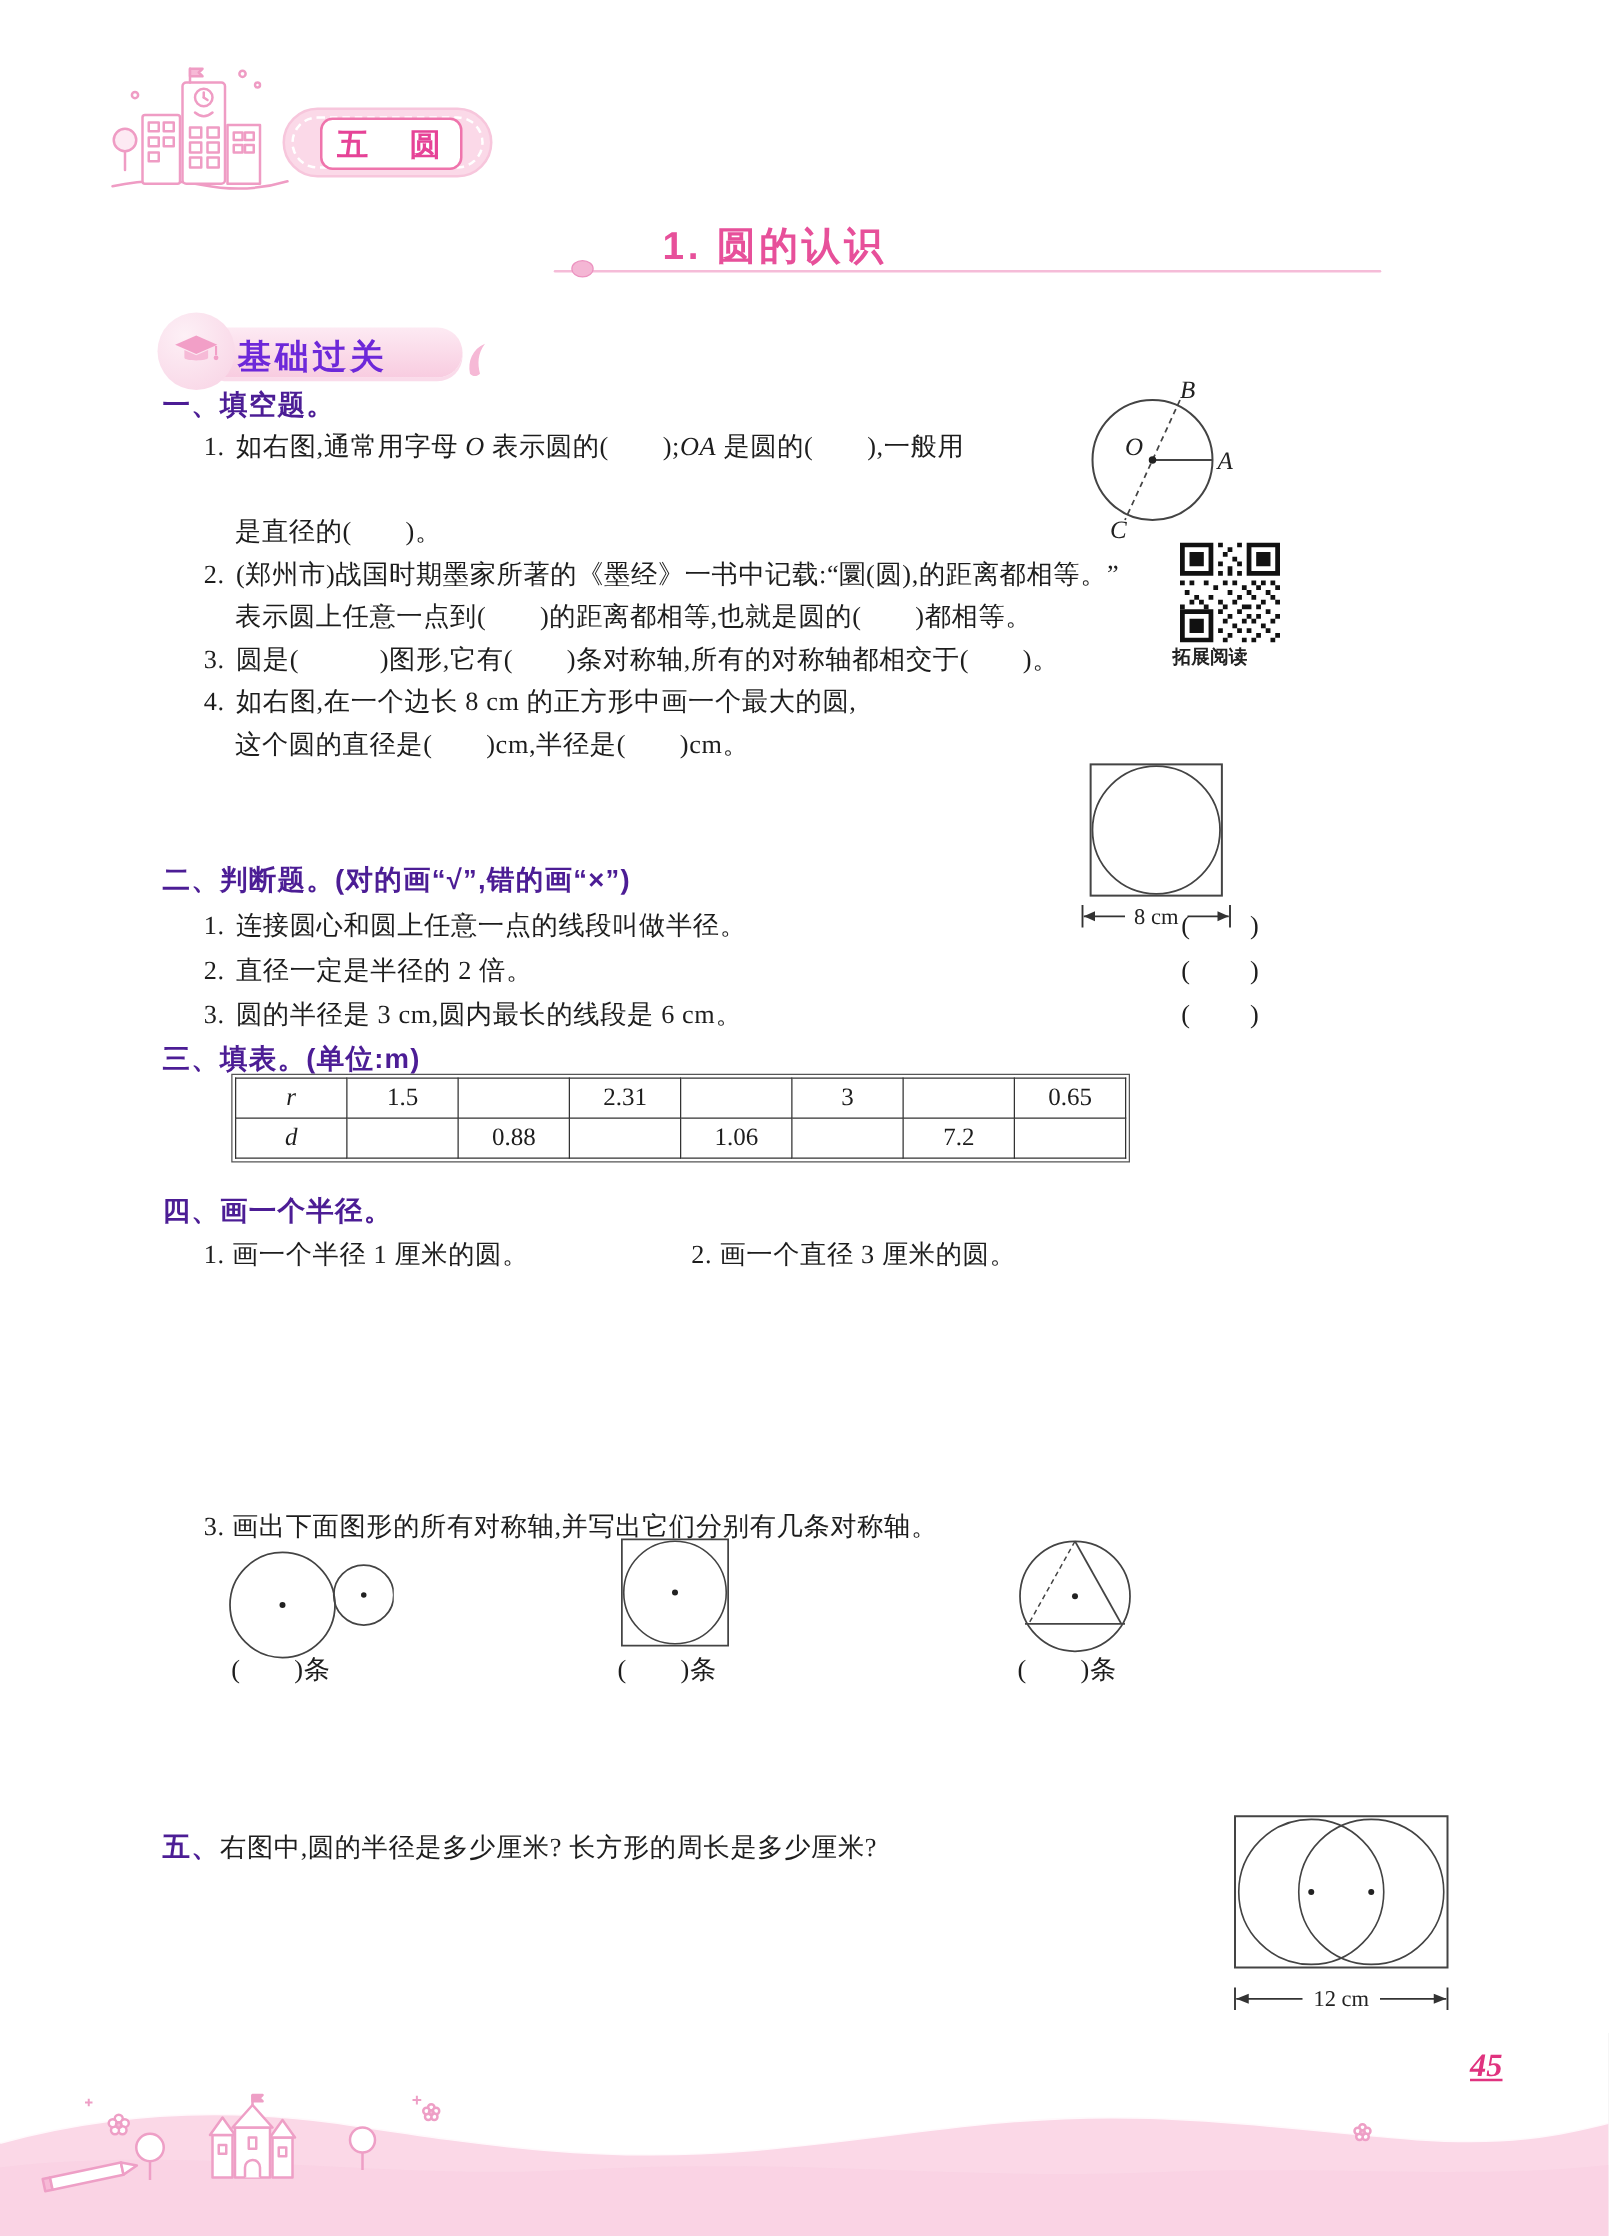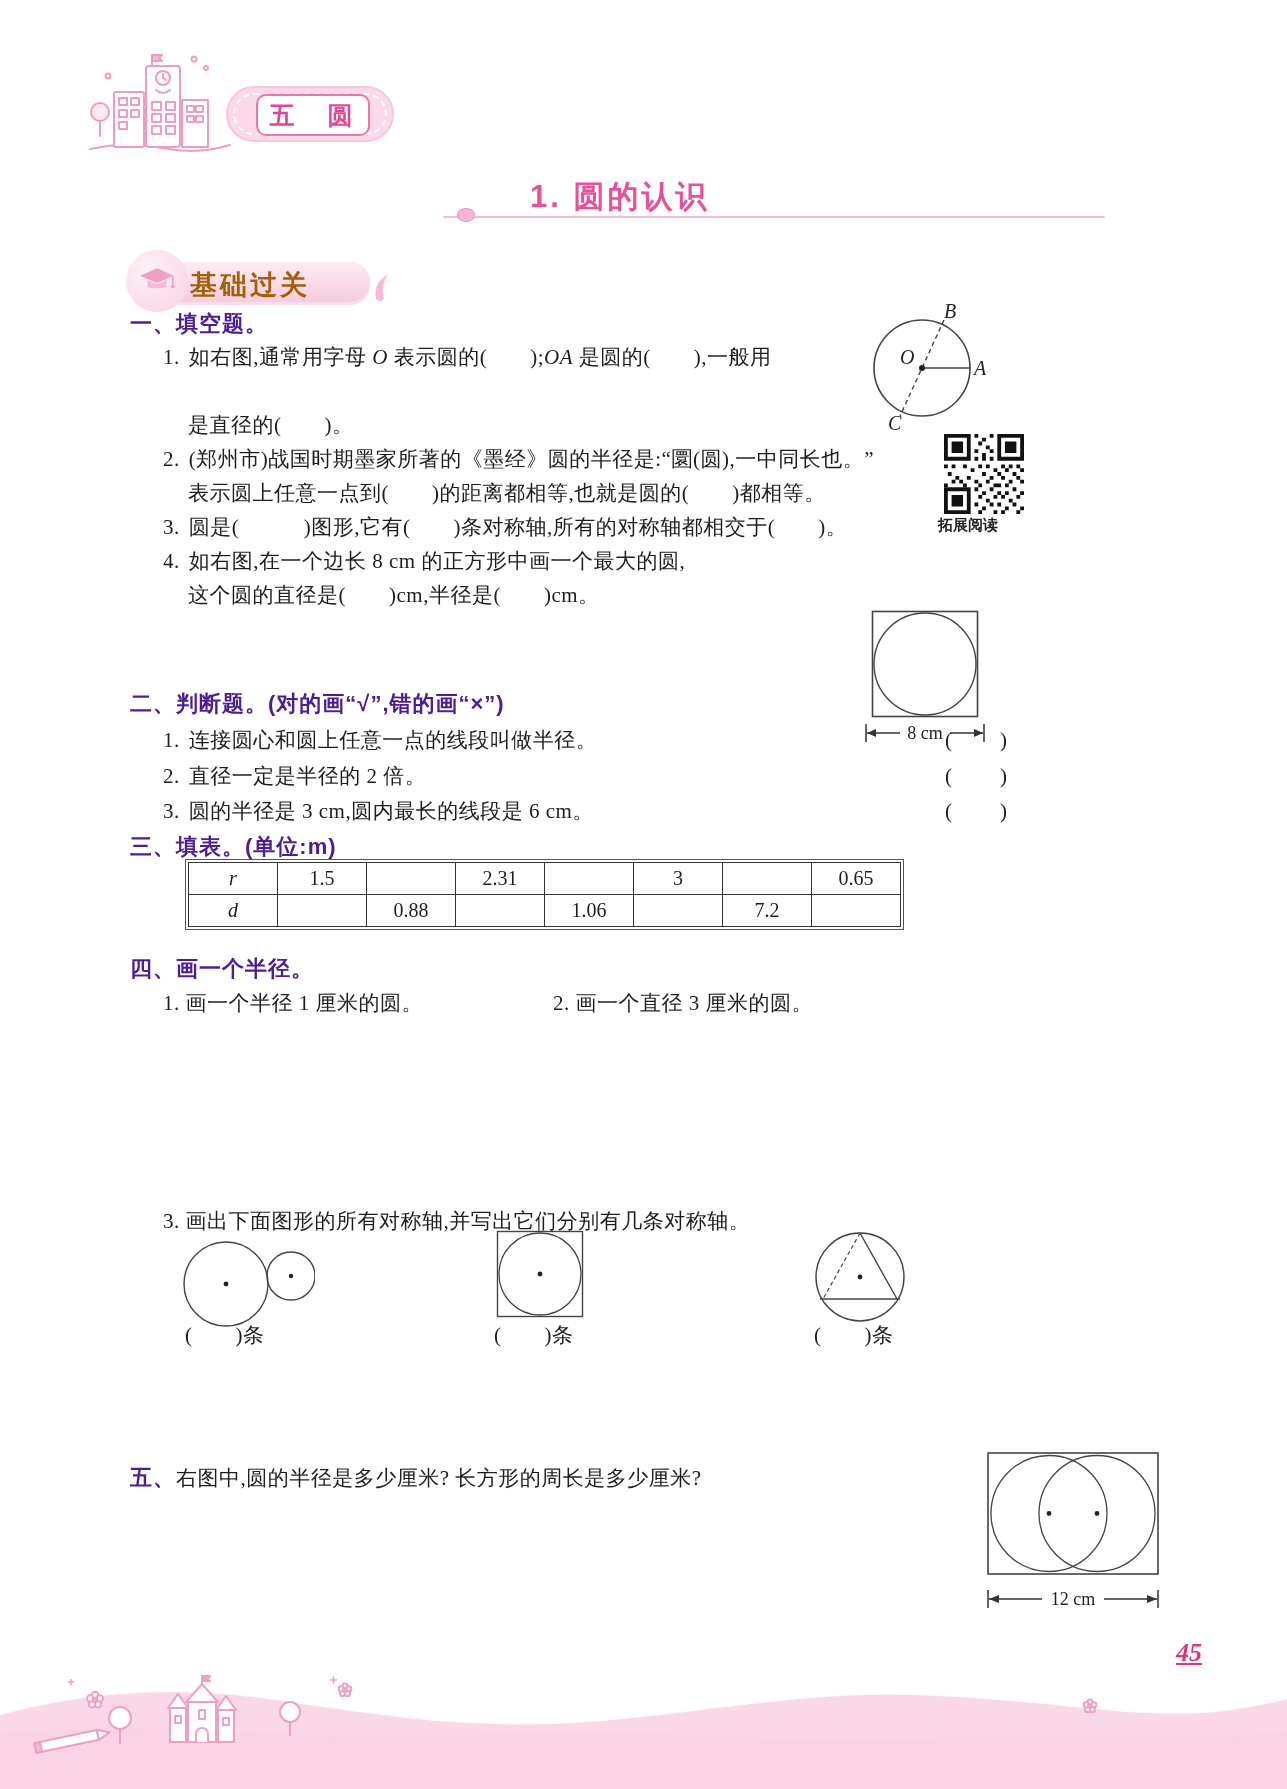--- a/index.html
+++ b/index.html
@@ -28,21 +28,21 @@
              border:1.5px solid #ec93c0;border-radius:50%;box-sizing:border-box;}
   
   .sec-hd{position:absolute;width:340px;height:66px;}
   .sec-banner{position:absolute;left:46px;top:12px;width:198px;height:40px;
               background:linear-gradient(180deg,#fdeaf3,#f8cce0);border-radius:8px 22px 22px 8px;
               box-shadow:0 3px 0 rgba(243,176,208,.45);}
   .sec-icon{position:absolute;left:0;top:0;width:62px;height:62px;border-radius:50%;
             background:radial-gradient(circle at 35% 30%,#fdf0f6,#f8d2e4);display:flex;
             align-items:center;justify-content:center;z-index:2;}
   .sec-title{position:absolute;left:64px;top:17px;font-family:"Liberation Sans","DejaVu Sans",sans-serif;
-             font-weight:bold;font-size:27px;color:#a16207;letter-spacing:3px;z-index:3;white-space:nowrap;}
+             font-weight:bold;font-size:27px;color:#6d28d9;letter-spacing:3px;z-index:3;white-space:nowrap;}
   .sec-tail{position:absolute;left:248px;top:24px;}
   
   .tbl-wrap{position:absolute;left:185px;top:859px;border:1px solid #555;padding:2px;background:#fff;}
   .tbl-wrap table{border-collapse:collapse;}
   .tbl-wrap td{border:1.5px solid #333;width:88px;height:31px;text-align:center;
                font-size:20px;font-family:"Liberation Serif","DejaVu Serif",serif;padding:0;}
   .qr-caption{position:absolute;left:938px;top:516px;width:92px;
               font-family:"Liberation Sans","DejaVu Sans",sans-serif;font-weight:bold;font-size:15px;color:#222;}
   .page-num{position:absolute;left:1176px;top:1638px;font-family:"Liberation Serif","DejaVu Serif",serif;
             font-weight:bold;font-style:italic;font-size:26px;color:#e0337f;text-decoration:underline;}
@@ -111,21 +111,21 @@
     <svg class="sec-tail" width="16" height="28" viewBox="0 0 16 26">
       <path d="M2 24 C0 14 4 4 14 0 C8 8 8 16 10 24 C7 27 4 26 2 24Z" fill="#f6b9d6"></path>
     </svg>
   </div>
 
   <div class="abs bold-head" style="left:130px;top:309px">一、填空题。</div>
 
   <div class="abs body-line" style="left:163px;top:343px"><span class="num">1.</span><span>如右图,通常用字母 </span><span class="it">O</span><span> 表示圆的(　　);</span><span class="it">OA</span><span> 是圆的(　　),一般用</span></div>
   <div class="abs body-line" style="left:188px;top:411px">是直径的(　　)。</div>
 
-  <div class="abs body-line" style="left:163px;top:445px"><span class="num">2.</span><span>(郑州市)战国时期墨家所著的《墨经》圆的半径是:“圜(圆),一中同长也。”</span></div>
+  <div class="abs body-line" style="left:163px;top:445px"><span class="num">2.</span><span>(郑州市)战国时期墨家所著的《墨经》一书中记载:“圜(圆),的距离都相等。”</span></div>
   <div class="abs body-line" style="left:188px;top:479px">表示圆上任意一点到(　　)的距离都相等,也就是圆的(　　)都相等。</div>
 
   <div class="abs body-line" style="left:163px;top:513px"><span class="num">3.</span><span>圆是(　　　)图形,它有(　　)条对称轴,所有的对称轴都相交于(　　)。</span></div>
 
   <div class="abs body-line" style="left:163px;top:547px"><span class="num">4.</span><span>如右图,在一个边长 8 cm 的正方形中画一个最大的圆,</span></div>
   <div class="abs body-line" style="left:188px;top:581px">这个圆的直径是(　　)cm,半径是(　　)cm。</div>
 
   <svg class="abs" style="left:856px;top:304px" width="136" height="136" viewBox="0 0 136 136">
     <circle cx="66" cy="64" r="48" fill="none" stroke="#444" stroke-width="1.6"></circle>
     <line x1="66" y1="64" x2="114" y2="64" stroke="#444" stroke-width="1.6"></line>

